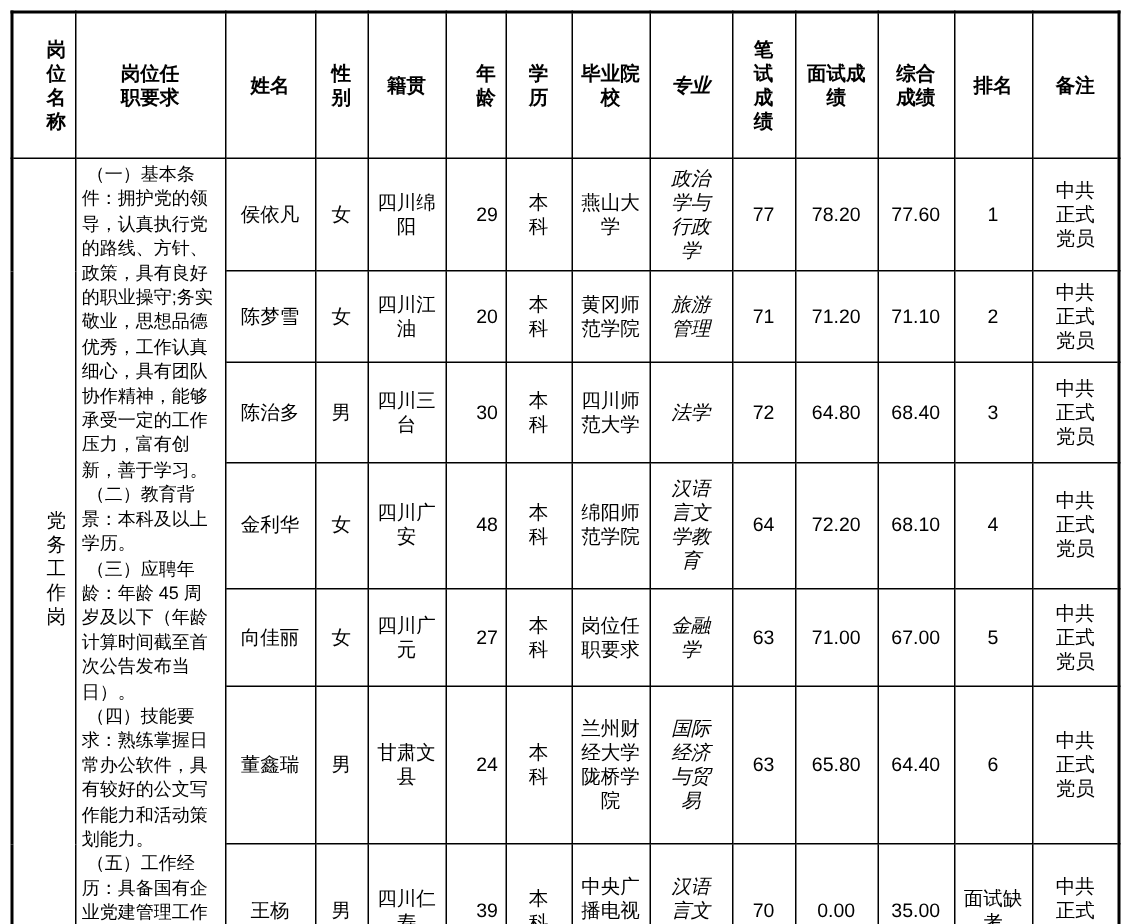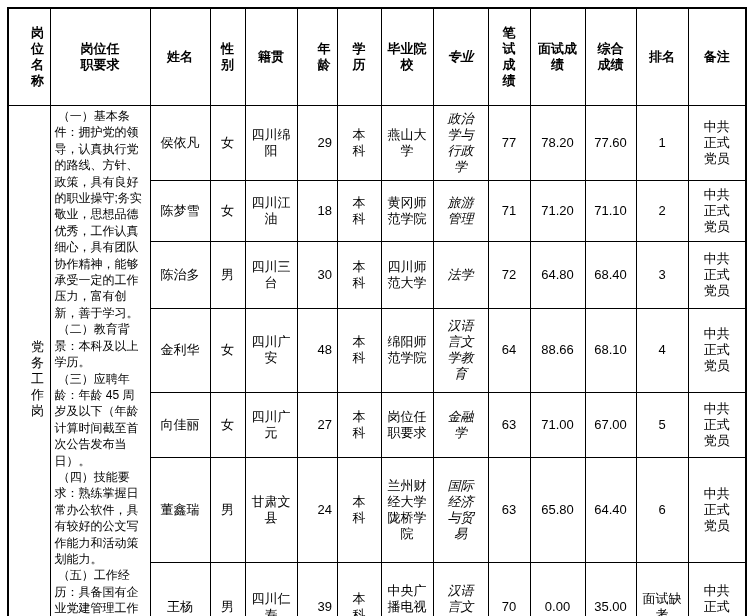--- a/index.html
+++ b/index.html
@@ -107,21 +107,21 @@
     <td class="num">78.20</td>
     <td class="num">77.60</td>
     <td>1</td>
     <td class="c-remark">中共正式党员</td>
   </tr>
 
   <tr style="height:55px">
     <td>陈梦雪</td>
     <td>女</td>
     <td>四川江油</td>
-    <td class="c-age num">18</td>
+    <td class="c-age num">20</td>
     <td class="c-edu">本科</td>
     <td>黄冈师范学院</td>
     <td class="c-major">旅游管理</td>
     <td class="c-written num">71</td>
     <td class="num">71.20</td>
     <td class="num">71.10</td>
     <td>2</td>
     <td class="c-remark">中共正式党员</td>
   </tr>
 
@@ -142,21 +142,21 @@
 
   <tr style="height:76px">
     <td>金利华</td>
     <td>女</td>
     <td>四川广安</td>
     <td class="c-age num">48</td>
     <td class="c-edu">本科</td>
     <td>绵阳师范学院</td>
     <td class="c-major">汉语言文学教育</td>
     <td class="c-written num">64</td>
-    <td class="num">88.66</td>
+    <td class="num">72.20</td>
     <td class="num">68.10</td>
     <td>4</td>
     <td class="c-remark">中共正式党员</td>
   </tr>
 
   <tr style="height:59px">
     <td>向佳丽</td>
     <td>女</td>
     <td>四川广元</td>
     <td class="c-age num">27</td>

